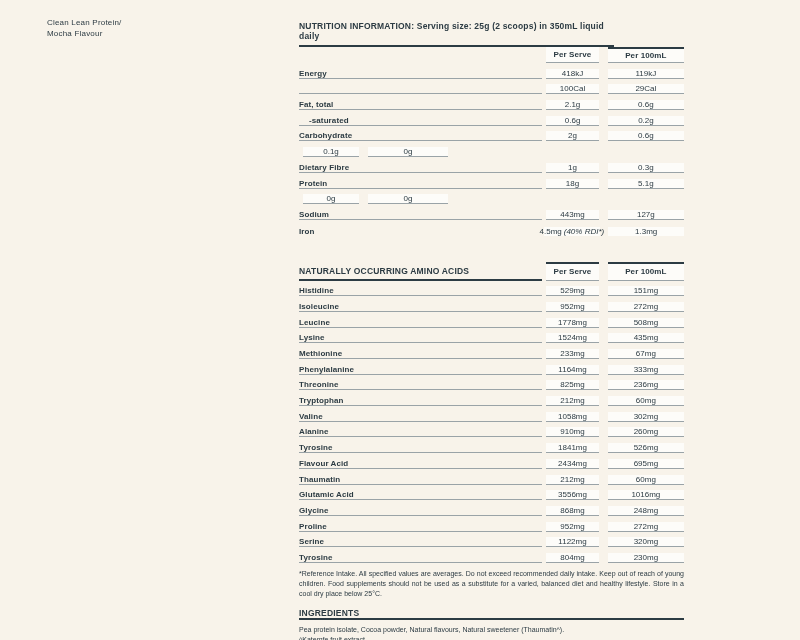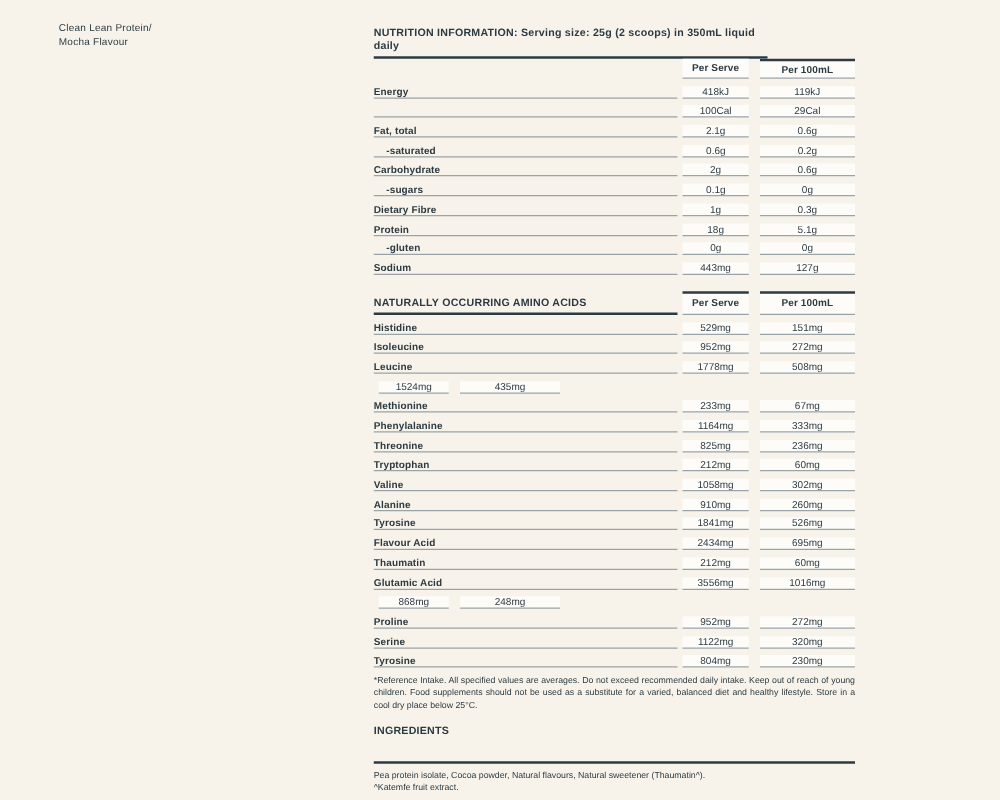--- a/index.html
+++ b/index.html
@@ -25,21 +25,21 @@
   .main{
     position:absolute;left:299px;top:21px;width:385px;
   }
   
   .table-title{
     font-weight:bold;font-size:8.5px;letter-spacing:.2px;
     padding-bottom:4px;border-bottom:2px solid var(--ink);
   }
   .table-title.nut{width:315px;}
   .colhead-row{display:flex;height:16px;}
-  .aminohead-row{display:flex;height:19px;margin-top:13px;}
+  .aminohead-row{display:flex;height:19px;margin-top:26px;}
   .trow{display:flex;height:15.7px;align-items:flex-end;}
   .cell{display:flex;align-items:center;border-bottom:1.5px solid var(--line);}
   .cell.label{
     width:255px;font-size:8px;font-weight:bold;letter-spacing:.1px;
   }
   .trow.sub .cell.label{padding-left:10px;font-weight:bold;}
   .gap{border-bottom:none;}
   .g1{width:4px;}
   .g2{width:9px;}
   .cell.value{
@@ -57,21 +57,21 @@
   .amino-title{
     width:255px;font-size:8.5px;font-weight:bold;letter-spacing:.2px;
     border-bottom:2px solid var(--ink);align-items:flex-end;padding-bottom:3px;
   }
   .it{font-style:italic;margin-left:2px;}
   .footnote{
     margin-top:6px;font-size:7px;line-height:10px;text-align:justify;
   }
   .ing-title{
     margin-top:9px;font-weight:bold;font-size:8.5px;letter-spacing:.2px;
-    padding-bottom:20px;border-bottom:2px solid var(--ink);
+    padding-bottom:0;border-bottom:2px solid var(--ink);
   }
   .ing-text{margin-top:5px;font-size:7px;line-height:10px;}
 </style>
 </head>
 <body>
 
 <div class="brand">
   <div class="b1">Clean Lean Protein/</div>
   <div class="b2">Mocha Flavour</div>
 </div>
@@ -118,53 +118,61 @@
         <div class="cell value p100">0.2g</div>
       </div>
       <div class="trow">
         <div class="cell label">Carbohydrate</div>
         <div class="gap g1"></div>
         <div class="cell value ps">2g</div>
         <div class="gap g2"></div>
         <div class="cell value p100">0.6g</div>
       </div>
       <div class="trow sub">
-        <div class="cell label">-sugars</div>
         <div class="gap g1"></div>
         <div class="cell value ps">0.1g</div>
         <div class="gap g2"></div>
         <div class="cell value p100">0g</div>
       </div>
       <div class="trow">
         <div class="cell label">Dietary Fibre</div>
         <div class="gap g1"></div>
         <div class="cell value ps">1g</div>
         <div class="gap g2"></div>
         <div class="cell value p100">0.3g</div>
       </div>
       <div class="trow">
         <div class="cell label">Protein</div>
         <div class="gap g1"></div>
         <div class="cell value ps">18g</div>
         <div class="gap g2"></div>
         <div class="cell value p100">5.1g</div>
       </div>
       <div class="trow sub">
-        <div class="cell label">-gluten</div>
         <div class="gap g1"></div>
         <div class="cell value ps">0g</div>
         <div class="gap g2"></div>
         <div class="cell value p100">0g</div>
       </div>
       <div class="trow">
         <div class="cell label">Sodium</div>
         <div class="gap g1"></div>
         <div class="cell value ps">443mg</div>
         <div class="gap g2"></div>
         <div class="cell value p100">127g</div>
+      </div>
+      <div class="trow last">
+        <div class="cell label">Iron</div>
+        <div class="gap g1"></div>
+        <div class="cell value ps">
+          <span>4.5mg</span>
+          <span class="it">(40% RDI*)</span>
+        </div>
+        <div class="gap g2"></div>
+        <div class="cell value p100">1.3mg</div>
       </div>
     </div>
 
   <div class="aminohead-row">
     <div class="cell amino-title">NATURALLY OCCURRING AMINO ACIDS</div>
     <div class="gap g1"></div>
     <div class="cell value ps colhead dark-top">Per Serve</div>
     <div class="gap g2"></div>
     <div class="cell value p100 colhead dark-top">Per 100mL</div>
   </div>
@@ -185,20 +193,21 @@
         <div class="cell value p100">272mg</div>
       </div>
       <div class="trow">
         <div class="cell label">Leucine</div>
         <div class="gap g1"></div>
         <div class="cell value ps">1778mg</div>
         <div class="gap g2"></div>
         <div class="cell value p100">508mg</div>
       </div>
       <div class="trow">
+        <div class="cell label">Lysine</div>
         <div class="gap g1"></div>
         <div class="cell value ps">1524mg</div>
         <div class="gap g2"></div>
         <div class="cell value p100">435mg</div>
       </div>
       <div class="trow">
         <div class="cell label">Methionine</div>
         <div class="gap g1"></div>
         <div class="cell value ps">233mg</div>
         <div class="gap g2"></div>
@@ -261,20 +270,21 @@
         <div class="cell value p100">60mg</div>
       </div>
       <div class="trow">
         <div class="cell label">Glutamic Acid</div>
         <div class="gap g1"></div>
         <div class="cell value ps">3556mg</div>
         <div class="gap g2"></div>
         <div class="cell value p100">1016mg</div>
       </div>
       <div class="trow">
+        <div class="cell label">Glycine</div>
         <div class="gap g1"></div>
         <div class="cell value ps">868mg</div>
         <div class="gap g2"></div>
         <div class="cell value p100">248mg</div>
       </div>
       <div class="trow">
         <div class="cell label">Proline</div>
         <div class="gap g1"></div>
         <div class="cell value ps">952mg</div>
         <div class="gap g2"></div>

